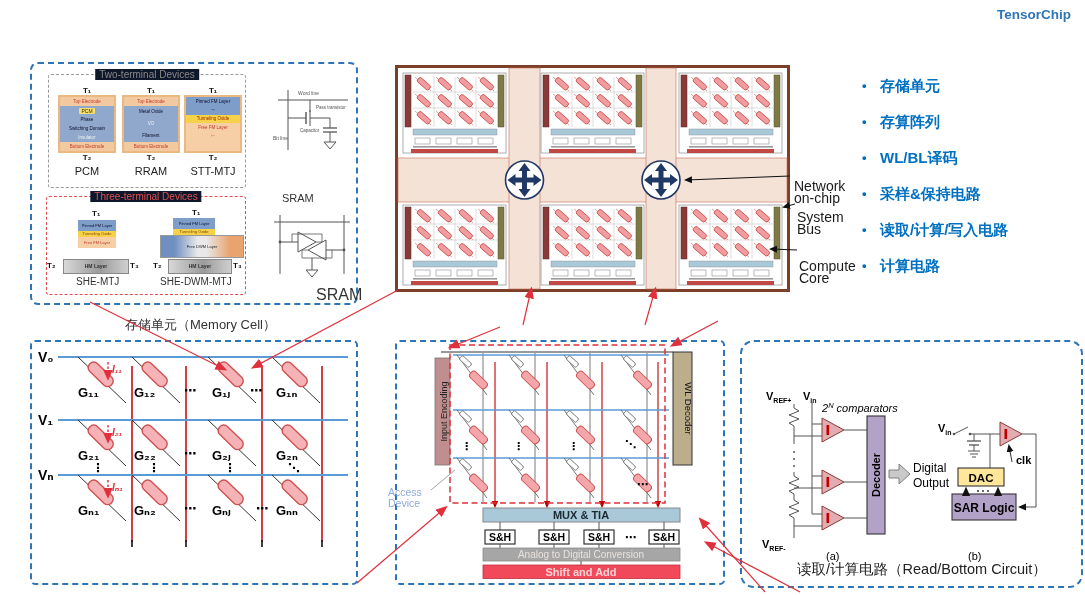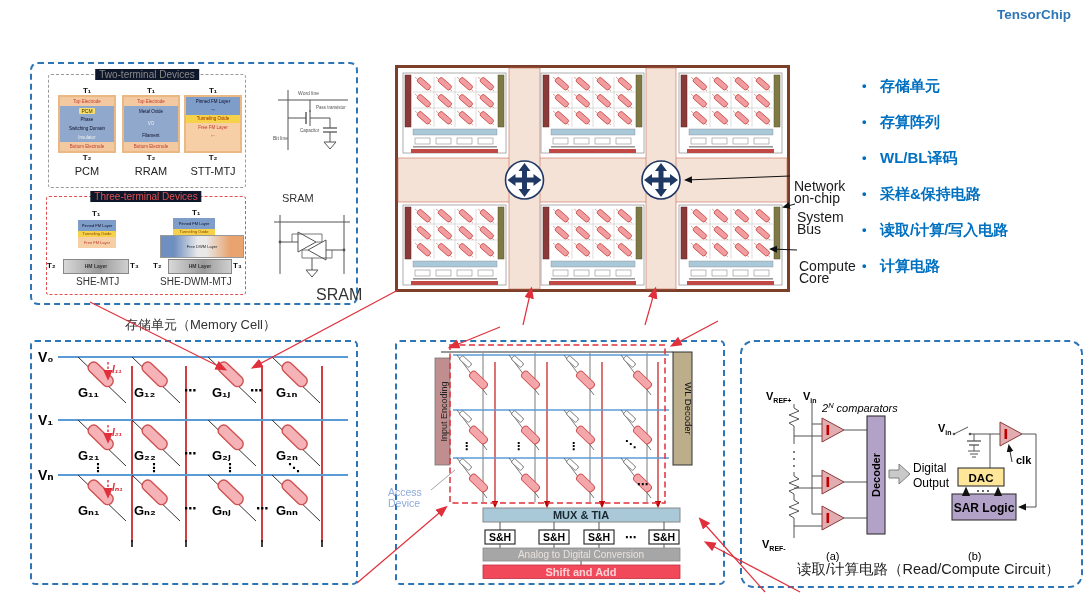--- a/index.html
+++ b/index.html
@@ -491,21 +491,21 @@
       <rect x="210" y="152" width="64" height="26" fill="#B3A2C7" stroke="#333" stroke-width="1.1"></rect>
       <text x="242" y="169.5" text-anchor="middle" font-size="12" font-weight="bold">SAR Logic</text>
       <line x1="224" y1="152" x2="224" y2="147" stroke="#111" stroke-width="1.2" marker-end="url(#mb3)"></line>
       <line x1="256" y1="152" x2="256" y2="147" stroke="#111" stroke-width="1.2" marker-end="url(#mb3)"></line>
       <circle cx="236" cy="149" r="1" fill="#333"></circle>
         <circle cx="241" cy="149" r="1" fill="#333"></circle>
         <circle cx="246" cy="149" r="1" fill="#333"></circle>
       <path d="M280,92 L294,92 L294,165 L278,165" fill="none" stroke="#555" stroke-width="1" marker-end="url(#mb3)"></path>
       <text x="226" y="218" font-size="11">(b)</text>
     </svg>
-    <div class="caption" style="left:55px;top:218px;font-size:14.5px;color:#222;">读取/计算电路（Read/Compute Circuit）</div>
+    <div class="caption" style="left:55px;top:218px;font-size:14.5px;color:#222;">读取/计算电路（Read/Bottom Circuit）</div>
   </div>
 
   <svg class="overlay" width="1085" height="595" viewBox="0 0 1085 595">
     <defs>
       <marker id="ar" markerWidth="11" markerHeight="10" refX="7" refY="4" orient="auto">
           <path d="M0,0 L10,4 L0,8 Z" fill="#E0303C"></path>
         </marker>
       <marker id="ab" markerWidth="9" markerHeight="8" refX="6" refY="3.5" orient="auto">
           <path d="M0,0 L8,3.5 L0,7 Z" fill="#111"></path>
         </marker>

